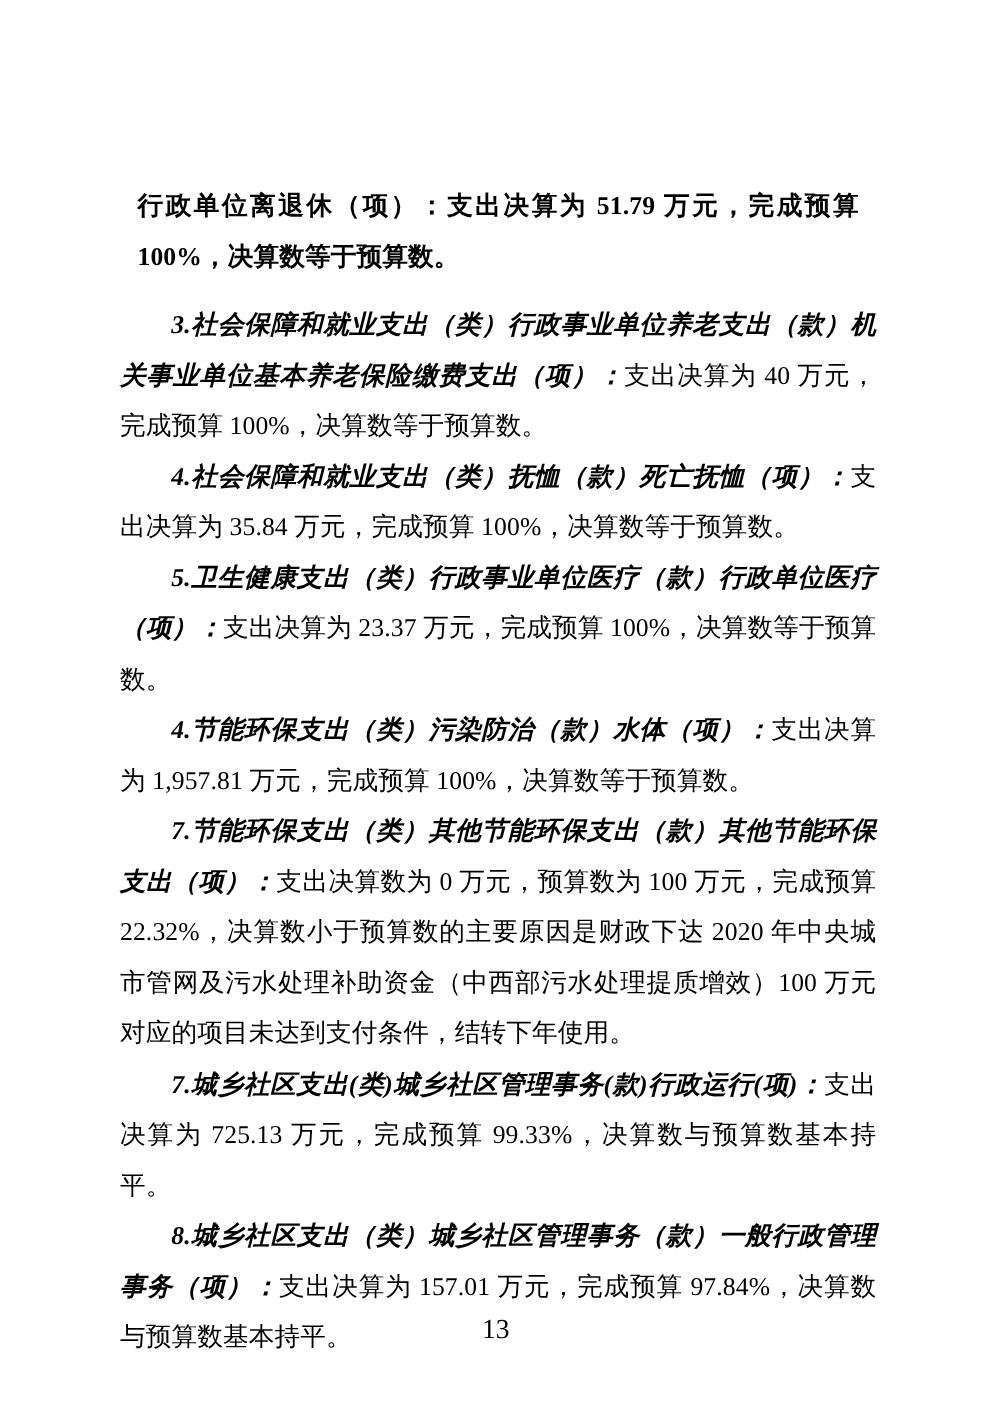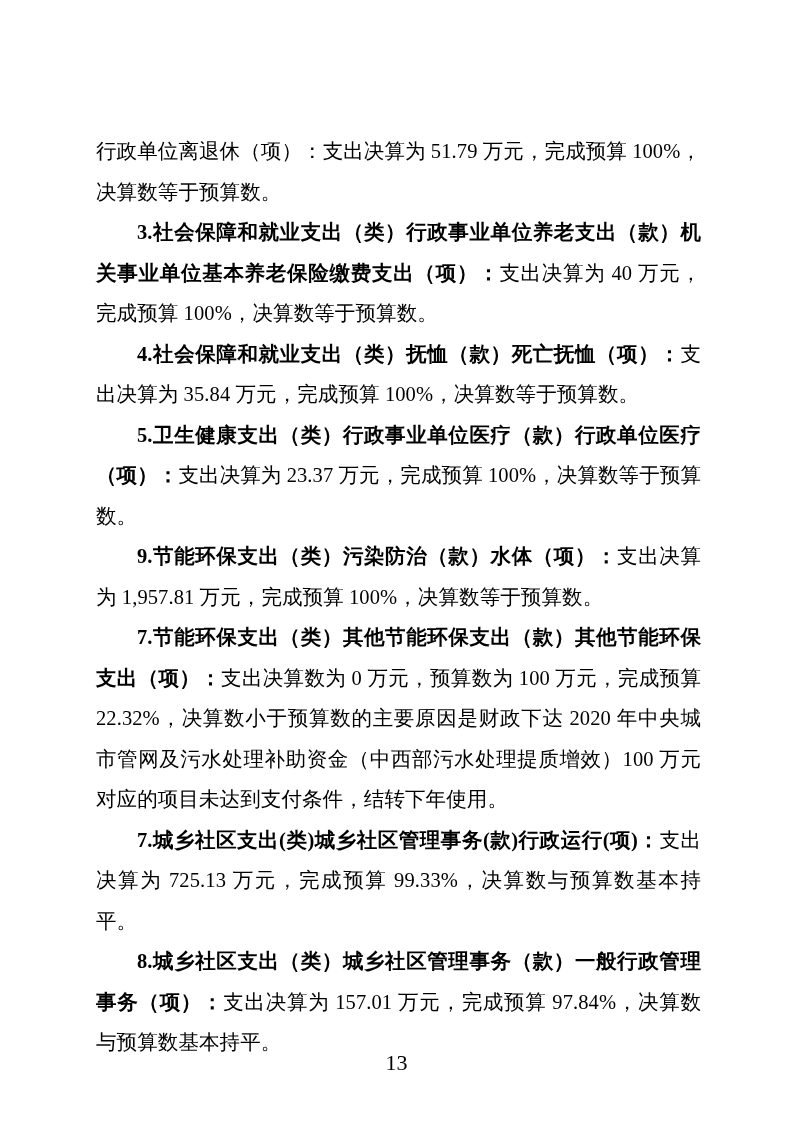--- a/index.html
+++ b/index.html
@@ -24,29 +24,31 @@
     padding: 131px 92px 40px 96px;
   }
   .body-text {
     font-size: 20.5px;
     line-height: 40.5px;
     text-align: justify;
     text-justify: inter-ideograph;
     letter-spacing: 0.1px;
   }
   p.para {
-    margin: 0;
+    margin: 14px;
     text-indent: 0;
+    font-weight: bold;
   }
   p.indent {
     margin: 0;
     text-indent: 41px;
   }
   .lead {
     font-weight: bold;
+    font-style: italic;
   }
   .page-number {
     position: absolute;
     left: 0;
     right: 0;
     top: 1050px;
     text-align: center;
     font-size: 22px;
     font-family: "Liberation Serif", "DejaVu Serif", serif;
   }
@@ -67,21 +69,21 @@
 
     <p class="indent">
       <span class="lead">4.社会保障和就业支出（类）抚恤（款）死亡抚恤（项）：</span><span>支出决算为 35.84 万元，完成预算 100%，决算数等于预算数。</span>
     </p>
 
     <p class="indent">
       <span class="lead">5.卫生健康支出（类）行政事业单位医疗（款）行政单位医疗（项）：</span><span>支出决算为 23.37 万元，完成预算 100%，决算数等于预算数。</span>
     </p>
 
     <p class="indent">
-      <span class="lead">9.节能环保支出（类）污染防治（款）水体（项）：</span><span>支出决算为 1,957.81 万元，完成预算 100%，决算数等于预算数。</span>
+      <span class="lead">4.节能环保支出（类）污染防治（款）水体（项）：</span><span>支出决算为 1,957.81 万元，完成预算 100%，决算数等于预算数。</span>
     </p>
 
     <p class="indent">
       <span class="lead">7.节能环保支出（类）其他节能环保支出（款）其他节能环保支出（项）：</span><span>支出决算数为 0 万元，预算数为 100 万元，完成预算 22.32%，决算数小于预算数的主要原因是财政下达 2020 年中央城市管网及污水处理补助资金（中西部污水处理提质增效）100 万元对应的项目未达到支付条件，结转下年使用。</span>
     </p>
 
     <p class="indent">
       <span class="lead">7.城乡社区支出(类)城乡社区管理事务(款)行政运行(项)：</span><span>支出决算为 725.13 万元，完成预算 99.33%，决算数与预算数基本持平。</span>
     </p>
 

